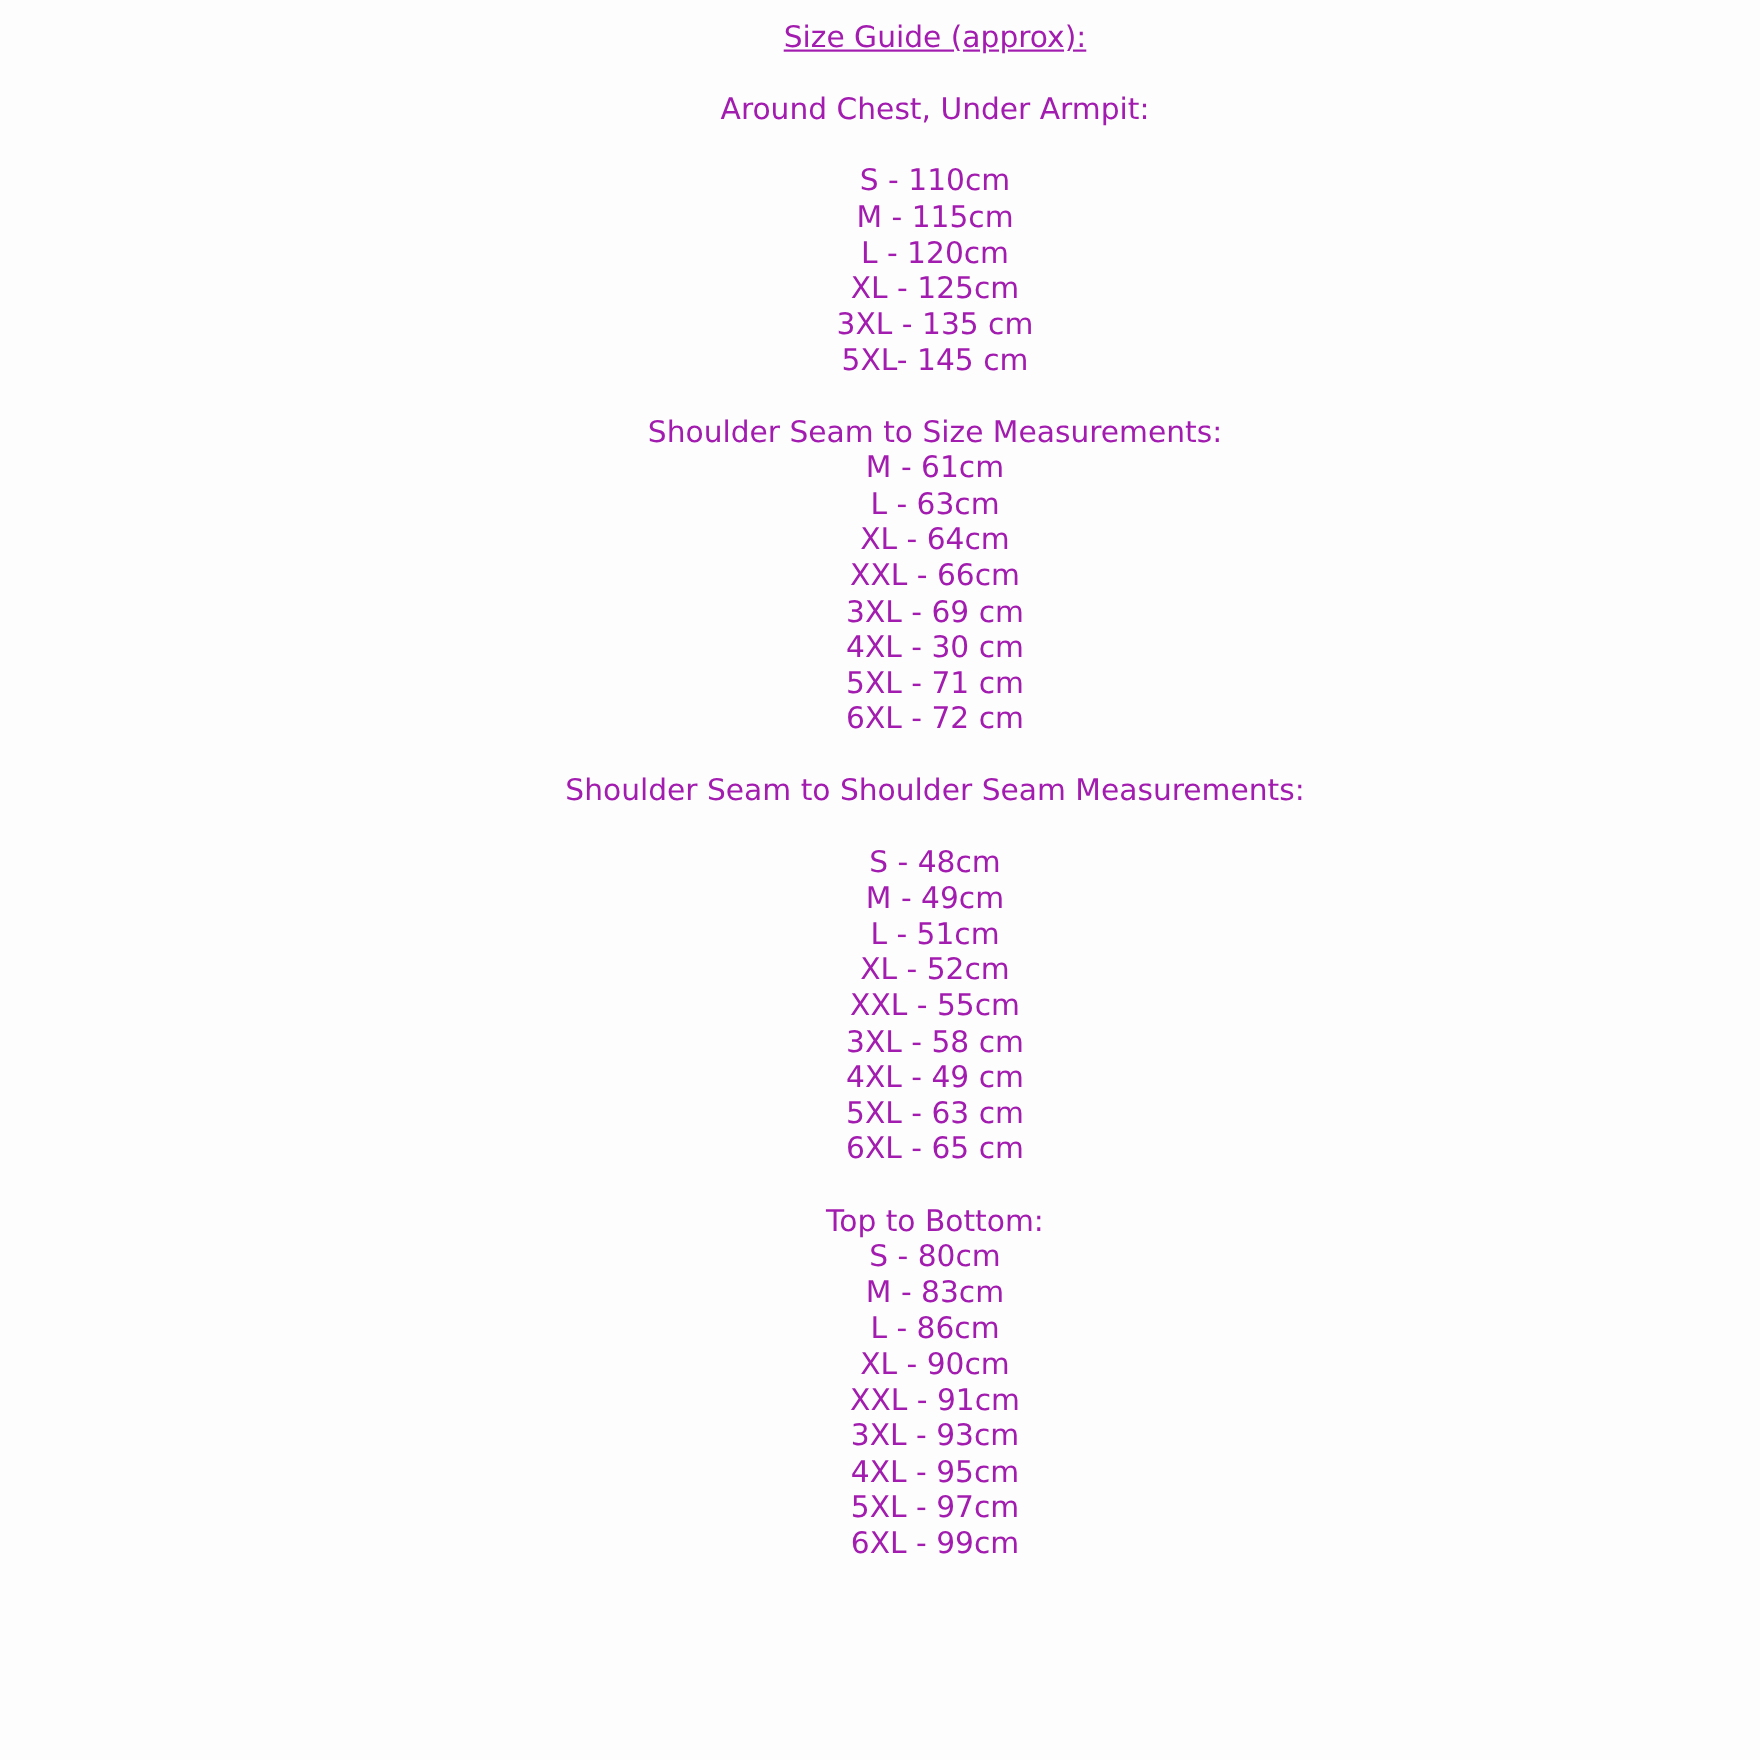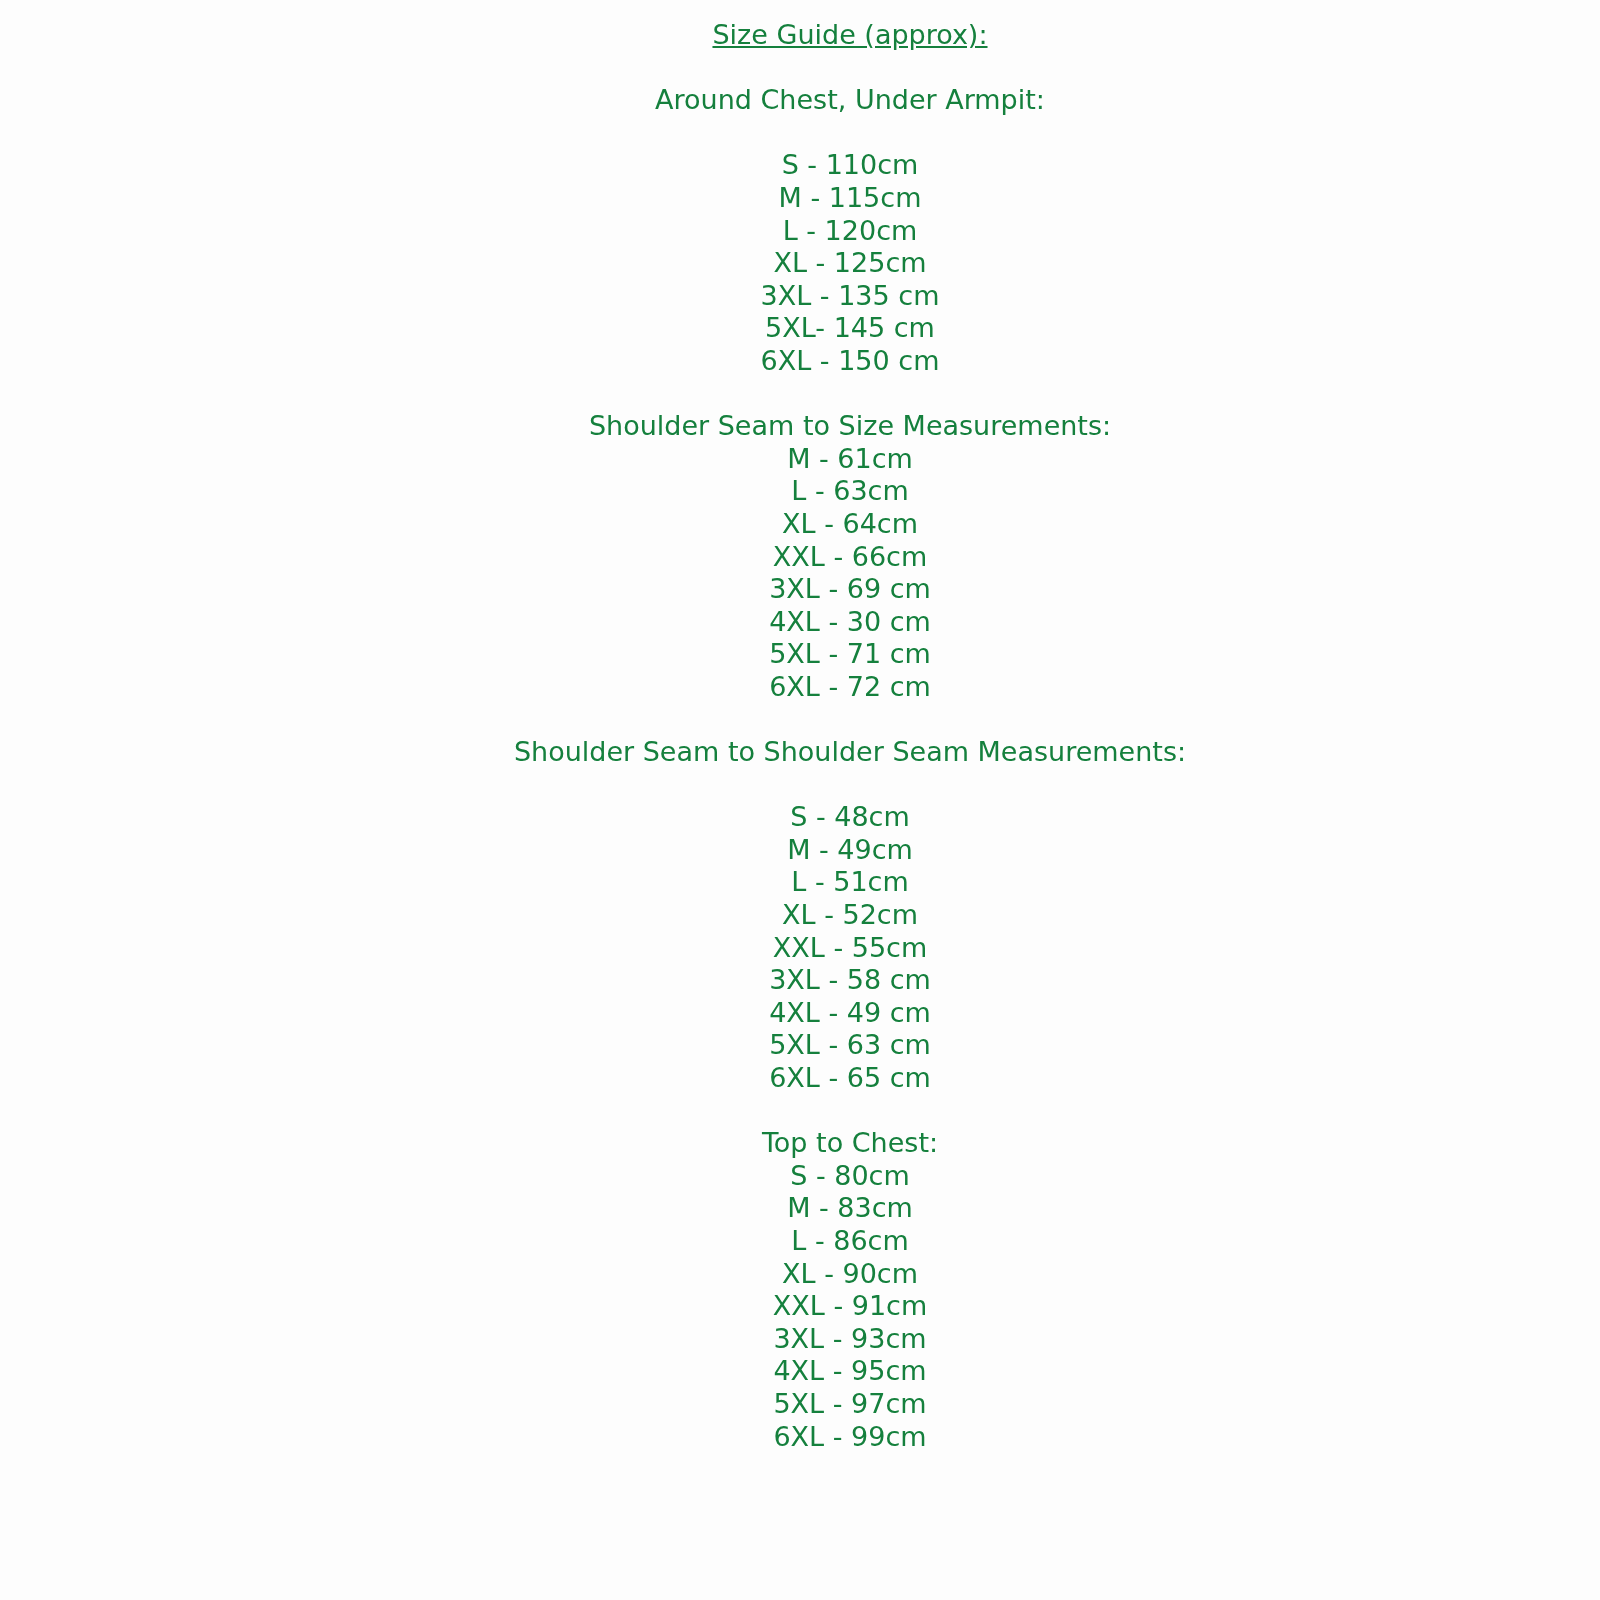--- a/index.html
+++ b/index.html
@@ -25,33 +25,32 @@
     min-height: 32.6px;
     white-space: pre;
   }
   .doc-title {
     text-decoration: underline;
   }
 </style>
 </head>
 <body style="background: rgb(253, 253, 253);">
 
-<main class="doc" style="color: #15803d;">
+<main class="doc" style="color: #a21caf;">
   <div class="line doc-title">Size Guide (approx):</div>
   <div class="line blank"></div>
   <div>
       <div class="line">Around Chest, Under Armpit:</div>
       <div class="line"></div>
       <div class="line">S - 110cm</div>
       <div class="line">M - 115cm</div>
       <div class="line">L - 120cm</div>
       <div class="line">XL - 125cm</div>
       <div class="line">3XL - 135 cm</div>
       <div class="line">5XL- 145 cm</div>
-      <div class="line">6XL - 150 cm</div>
       <div class="line"></div>
       <div class="line">Shoulder Seam to Size Measurements:</div>
       <div class="line">M - 61cm</div>
       <div class="line">L - 63cm</div>
       <div class="line">XL - 64cm</div>
       <div class="line">XXL - 66cm</div>
       <div class="line">3XL - 69 cm</div>
       <div class="line">4XL - 30 cm</div>
       <div class="line">5XL - 71 cm</div>
       <div class="line">6XL - 72 cm</div>
@@ -61,21 +60,21 @@
       <div class="line">S - 48cm</div>
       <div class="line">M - 49cm</div>
       <div class="line">L - 51cm</div>
       <div class="line">XL - 52cm</div>
       <div class="line">XXL - 55cm</div>
       <div class="line">3XL - 58 cm</div>
       <div class="line">4XL - 49 cm</div>
       <div class="line">5XL - 63 cm</div>
       <div class="line">6XL - 65 cm</div>
       <div class="line"></div>
-      <div class="line">Top to Chest:</div>
+      <div class="line">Top to Bottom:</div>
       <div class="line">S - 80cm</div>
       <div class="line">M - 83cm</div>
       <div class="line">L - 86cm</div>
       <div class="line">XL - 90cm</div>
       <div class="line">XXL - 91cm</div>
       <div class="line">3XL - 93cm</div>
       <div class="line">4XL - 95cm</div>
       <div class="line">5XL - 97cm</div>
       <div class="line">6XL - 99cm</div>
     </div>

